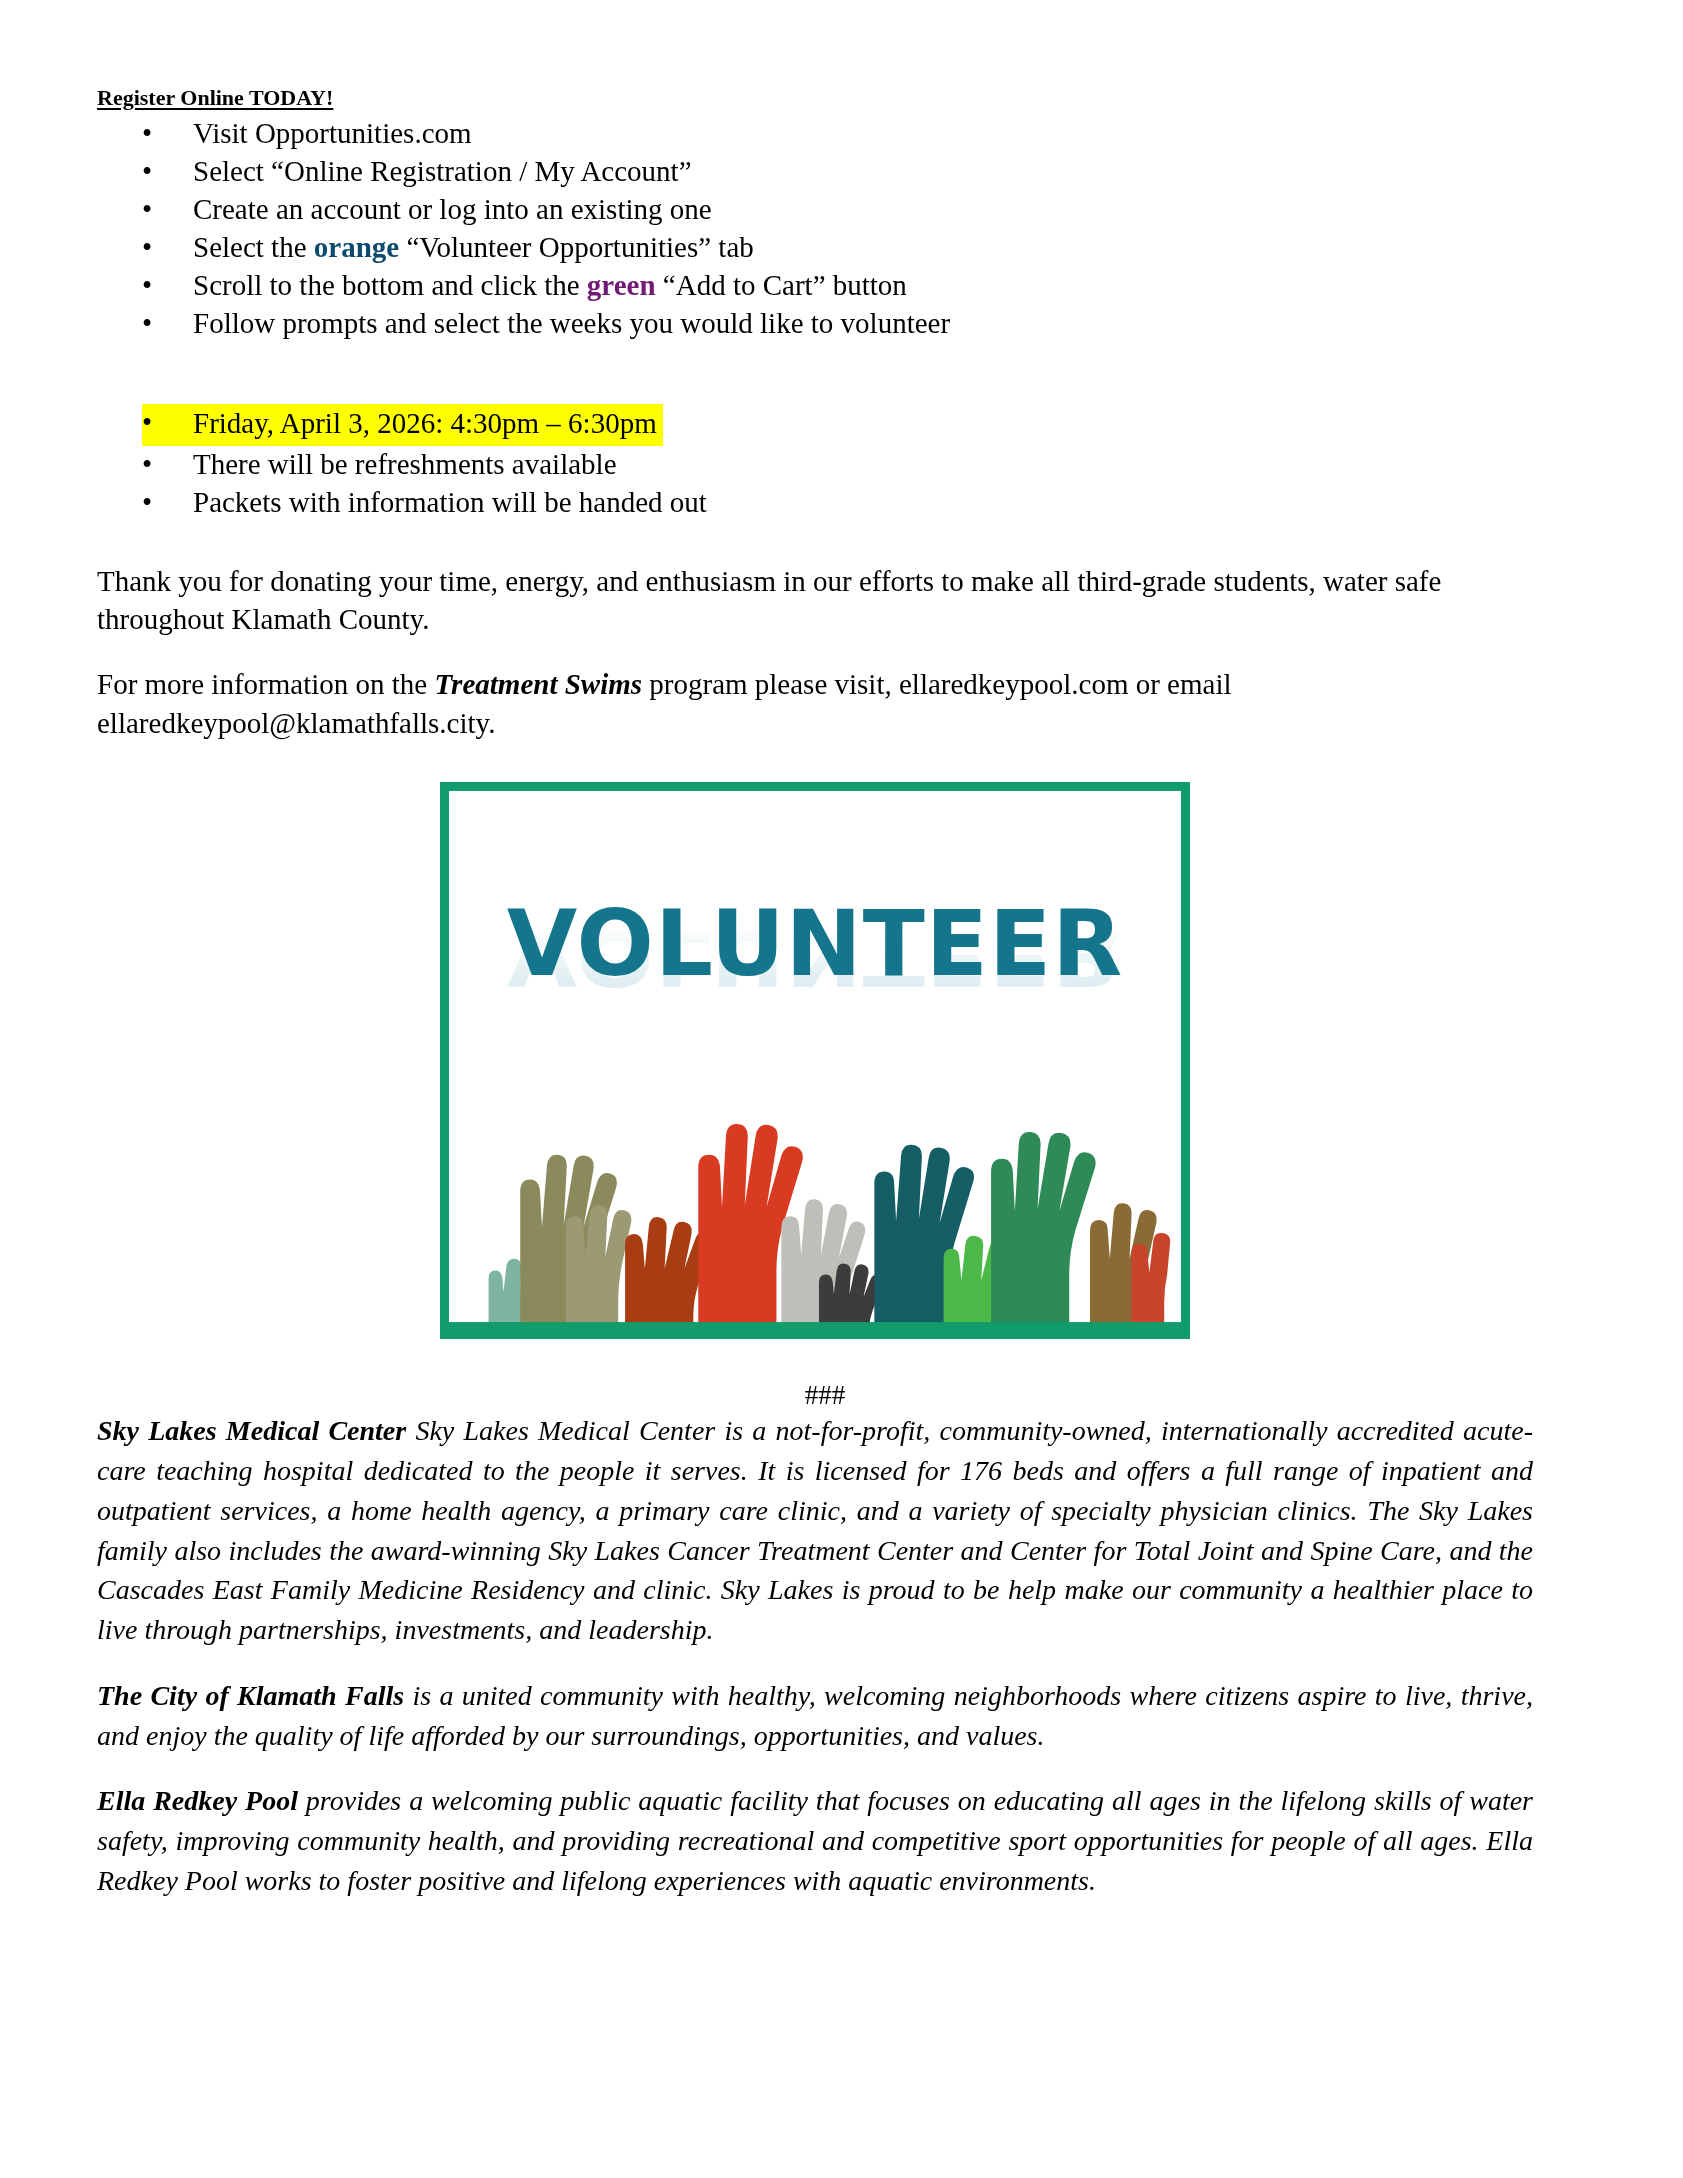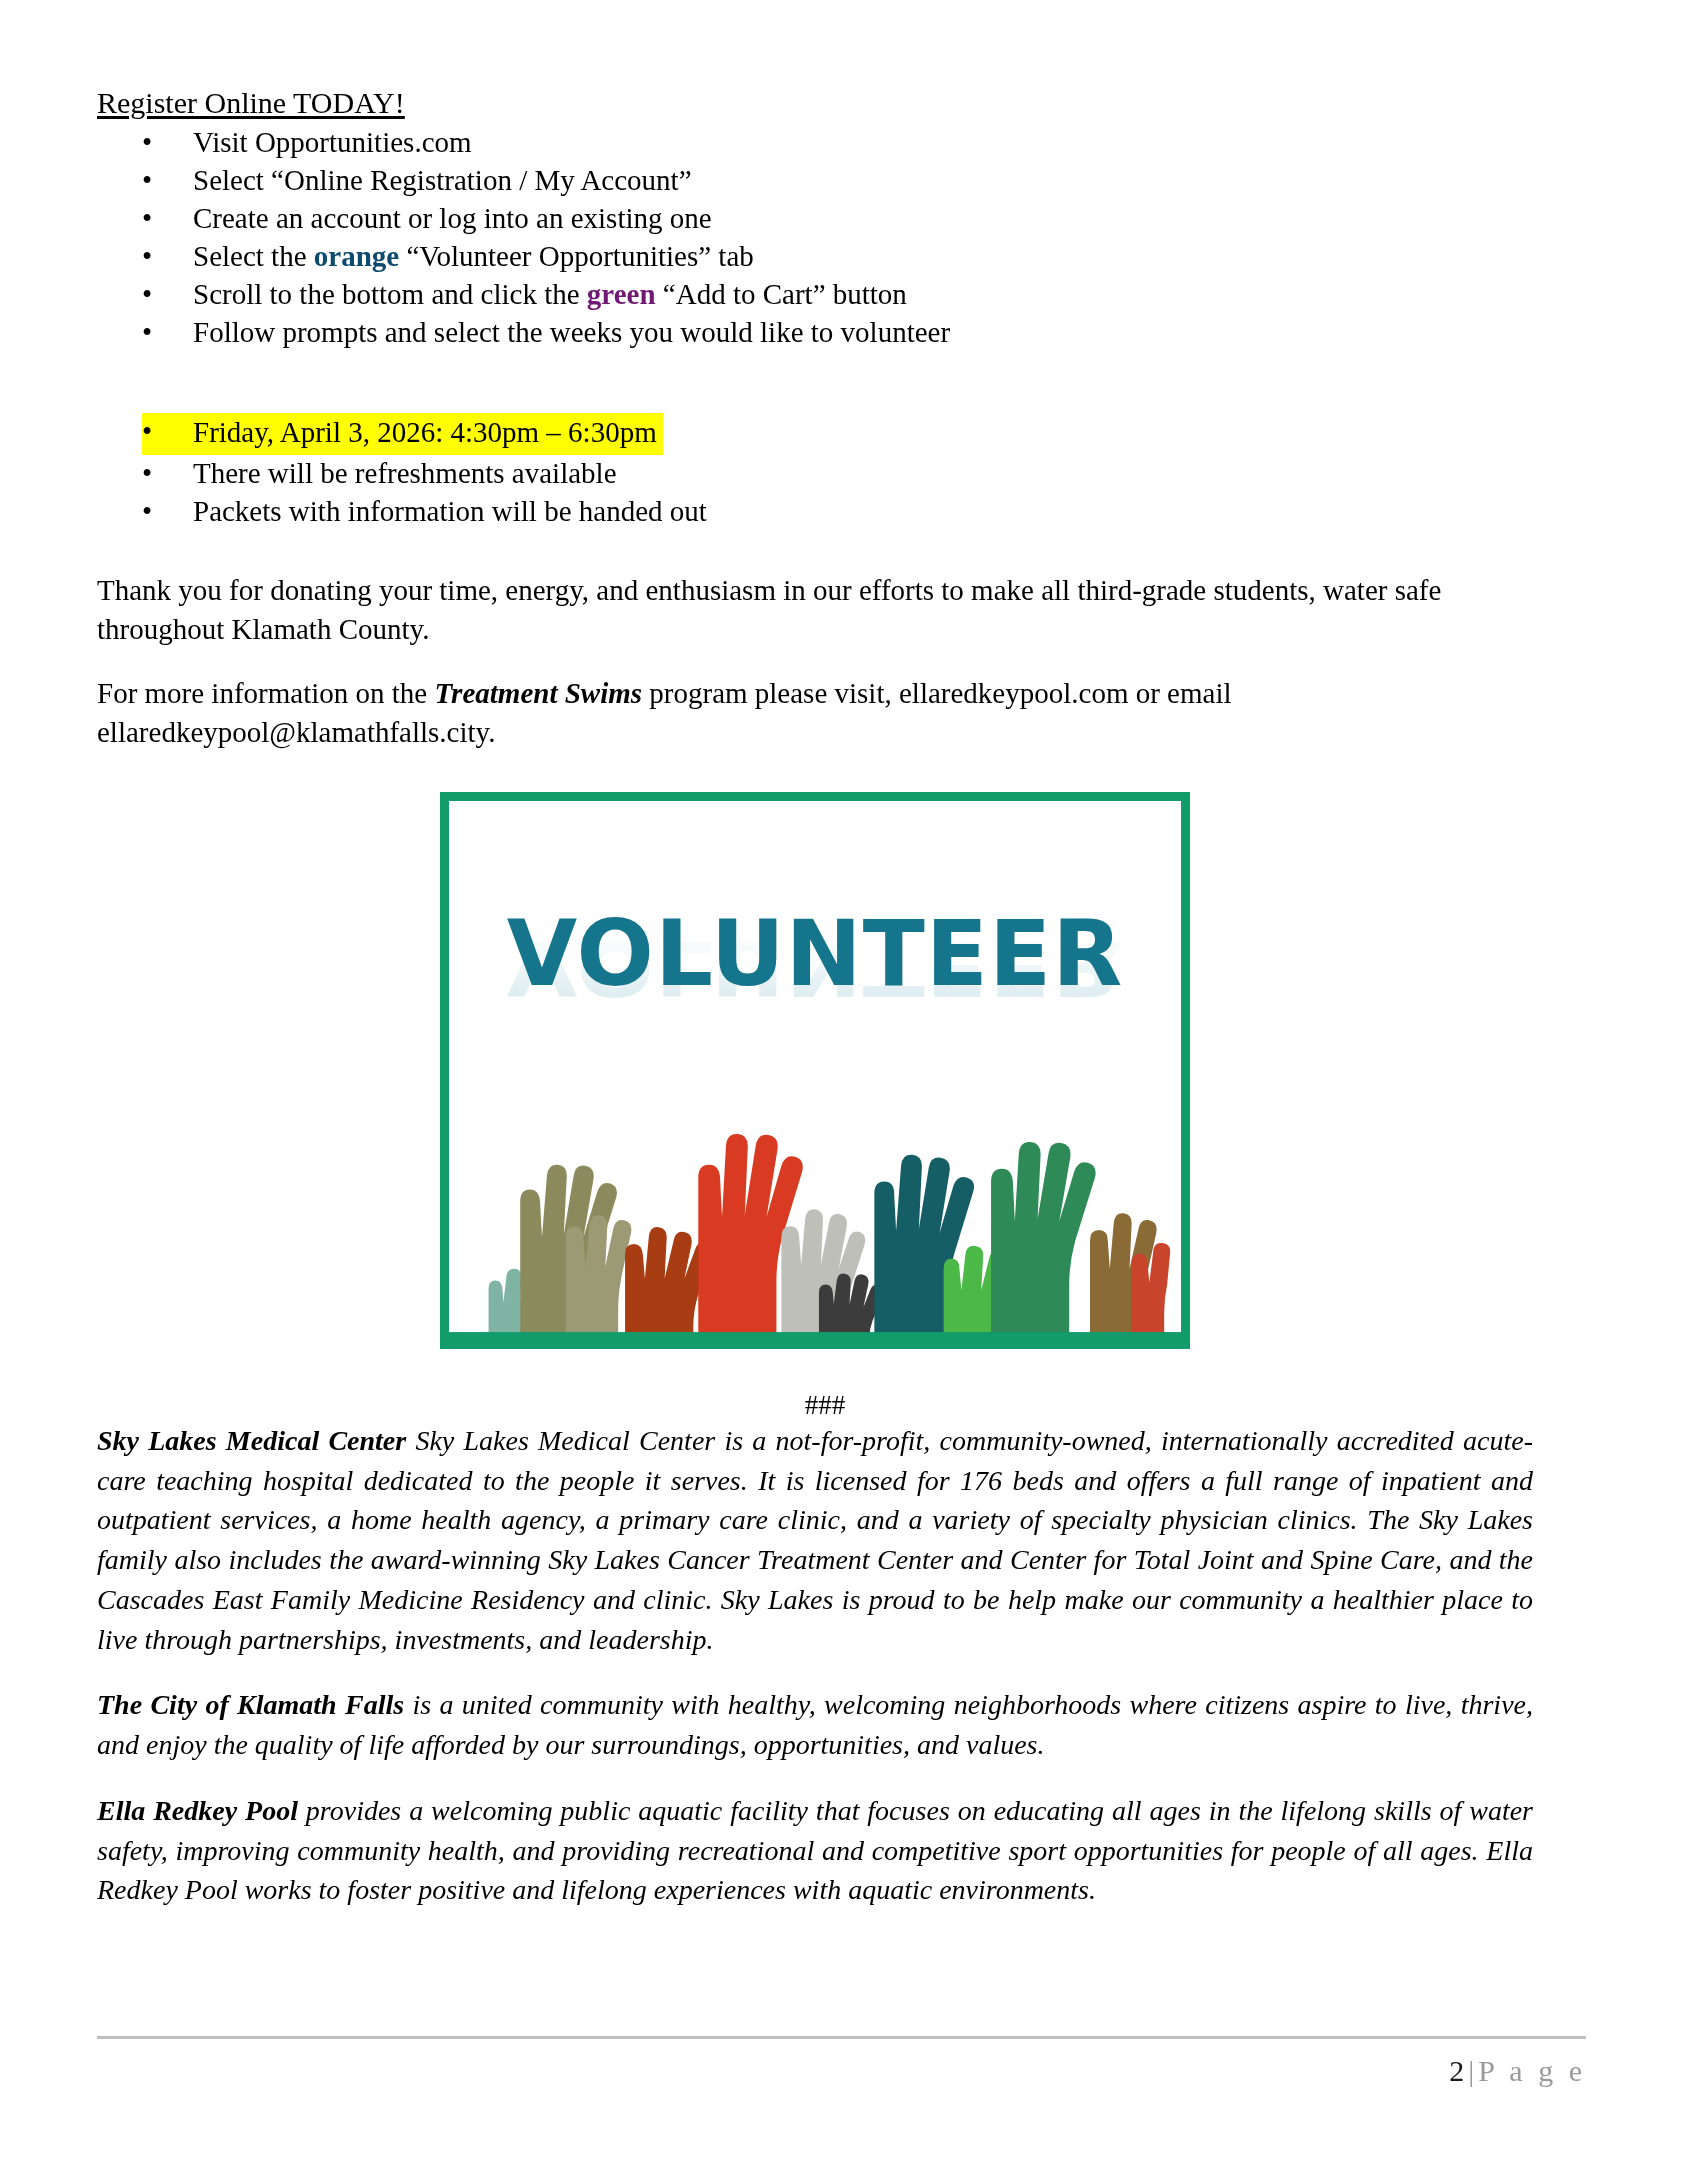--- a/index.html
+++ b/index.html
@@ -26,25 +26,26 @@
   }
   .content {
     position: absolute;
     left: 97px;
     top: 85px;
     width: 1436px;
   }
 
   
   .heading-underline {
-    font-size: 30px;
+    font-size: 22px;
     line-height: 1.18;
     text-decoration: underline;
     text-underline-offset: 3px;
     margin: 0 0 4px 0;
+    font-weight: bold;
   }
   ul.bullets {
     list-style: none;
     margin: 0;
     padding: 0;
   }
   ul.bullets li {
     position: relative;
     font-size: 29px;
     line-height: 1.31;
@@ -283,18 +284,14 @@
     <div class="gap-sm"></div>
 
     <p class="legal-para"><span class="bi">The City of Klamath Falls</span><span> is a united community with healthy, welcoming neighborhoods where citizens aspire to live, thrive, and enjoy the quality of life afforded by our surroundings, opportunities, and values.</span></p>
 
     <div class="gap-sm"></div>
 
     <p class="legal-para"><span class="bi">Ella Redkey Pool</span><span> provides a welcoming public aquatic facility that focuses on educating all ages in the lifelong skills of water safety, improving community health, and providing recreational and competitive sport opportunities for people of all ages. Ella Redkey Pool works to foster positive and lifelong experiences with aquatic environments.</span></p>
 
   </div>
 
-  <div class="footer">
-    <div class="footer-rule"></div>
-    <div class="footer-text"><span class="footer-num">2</span><span class="footer-sep">|</span><span class="footer-word">P a g e</span></div>
-  </div>
 </div>
 
 
 </body></html>

